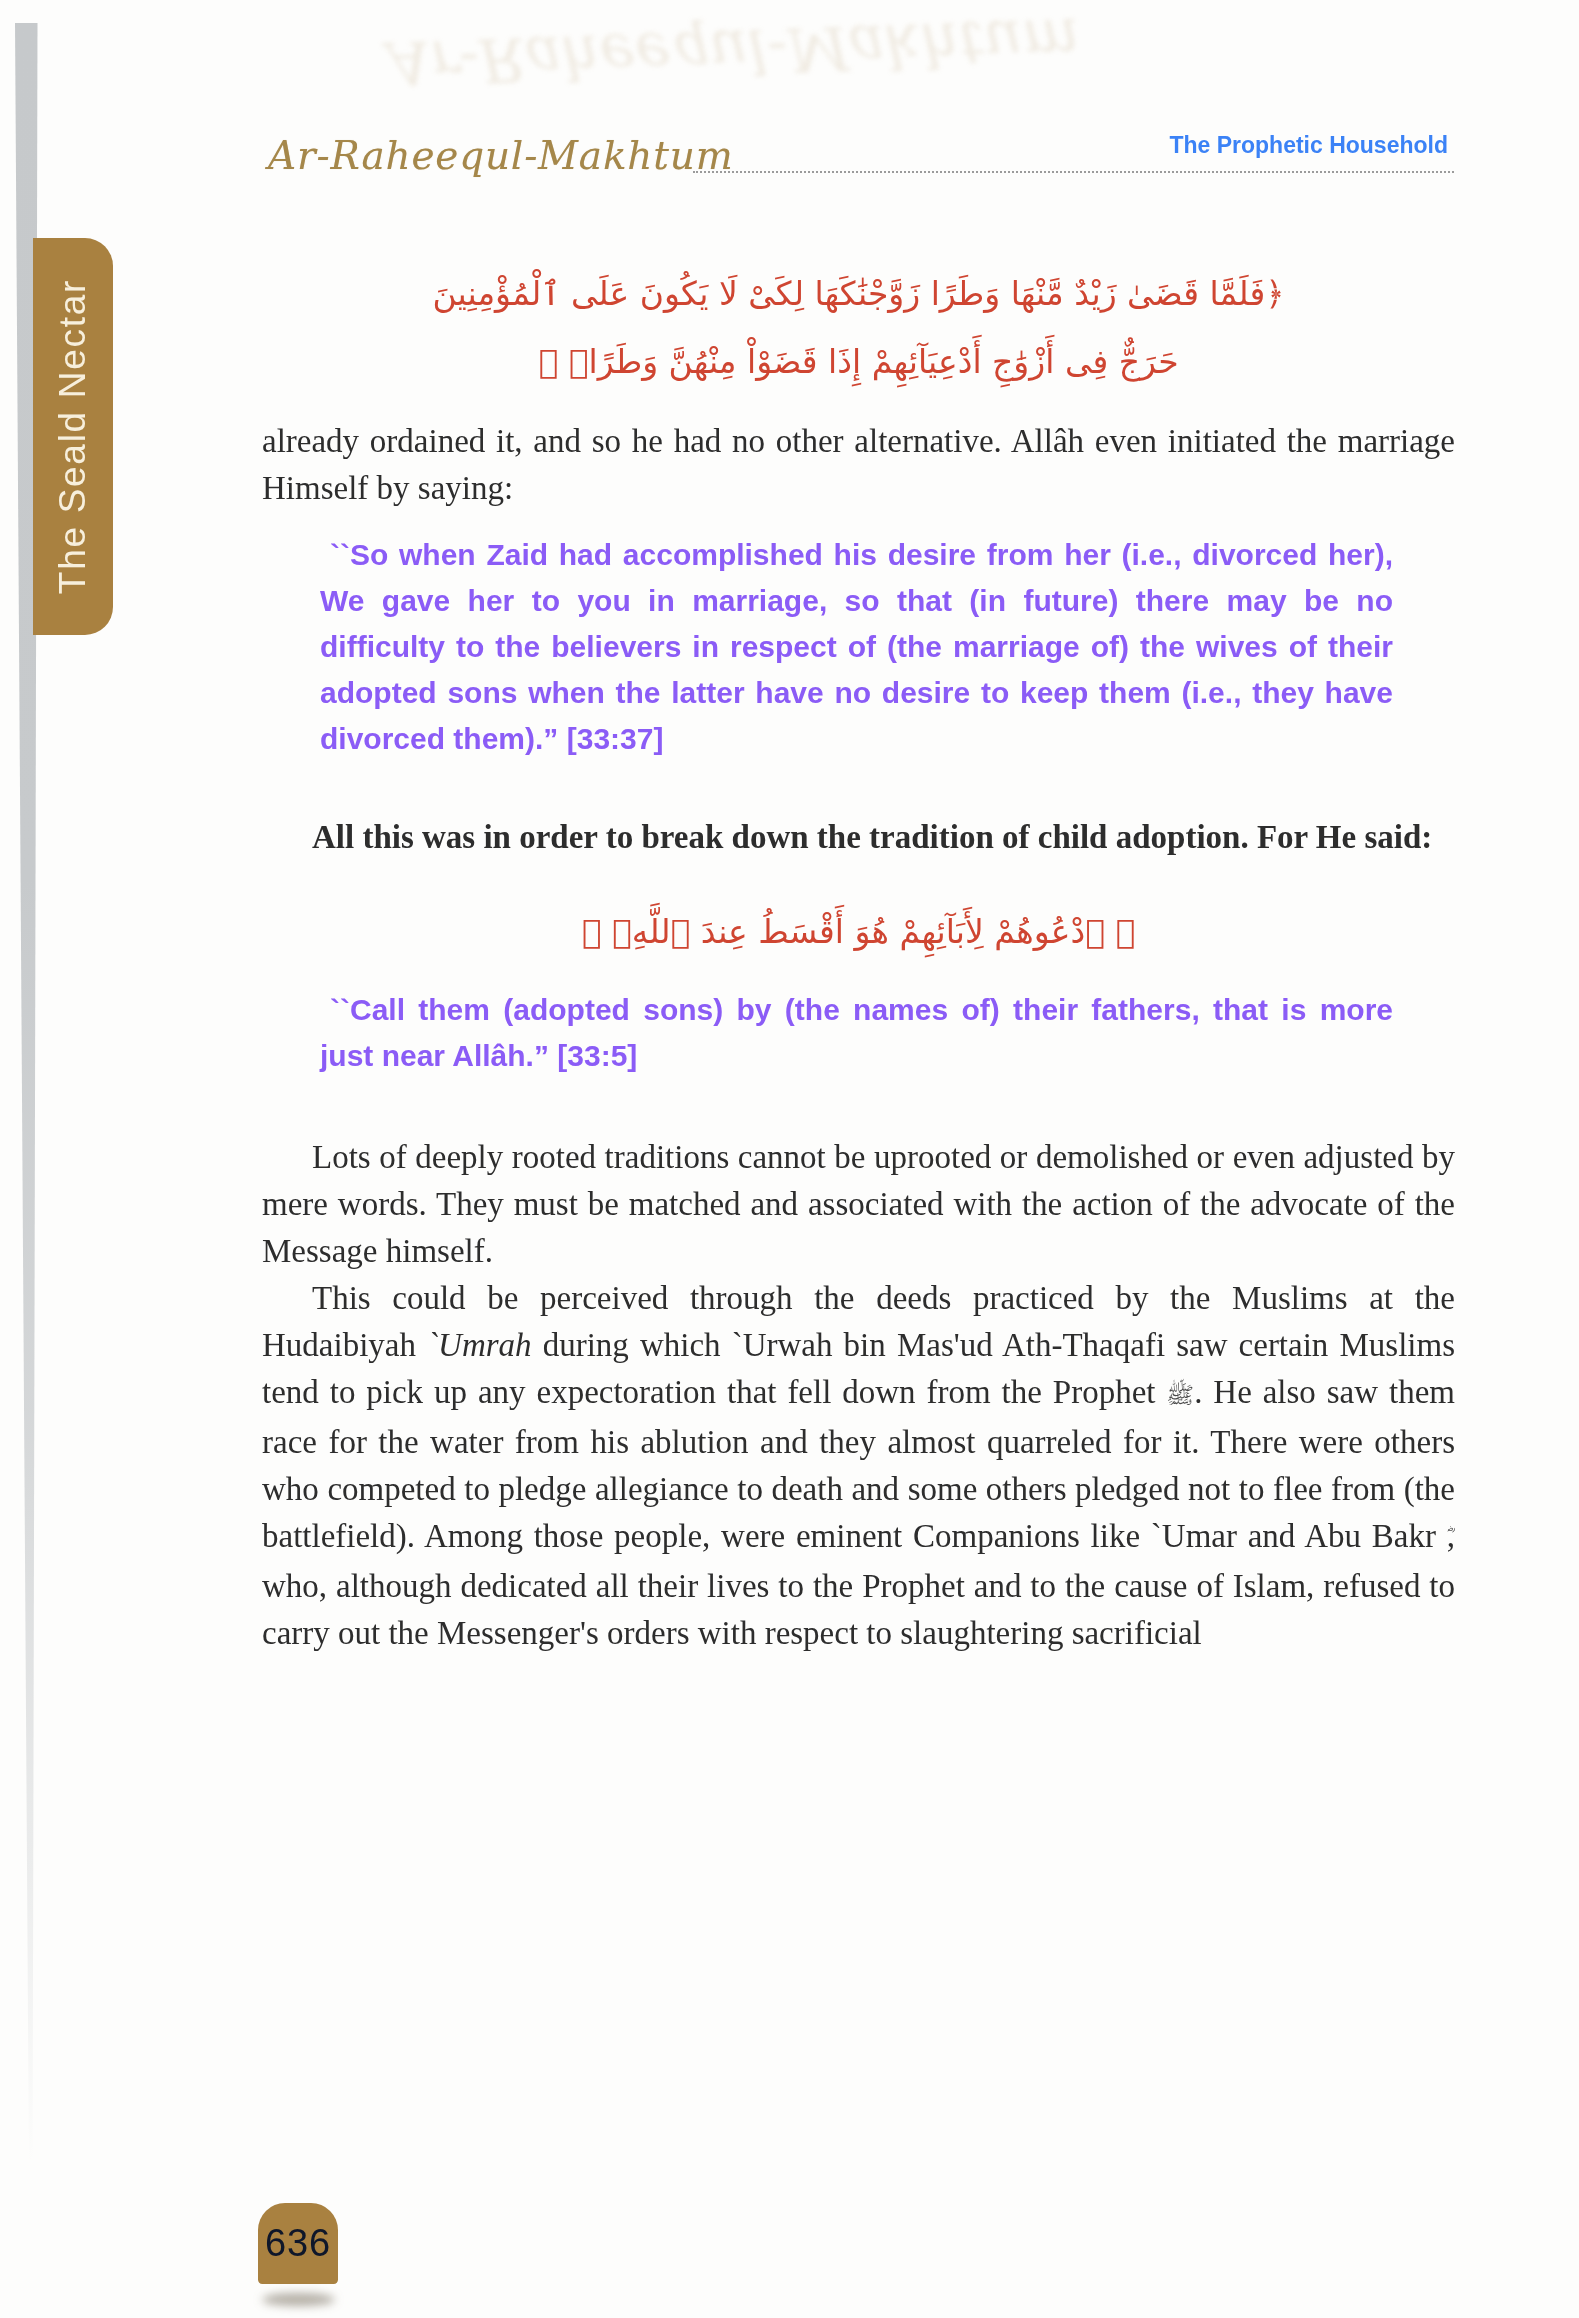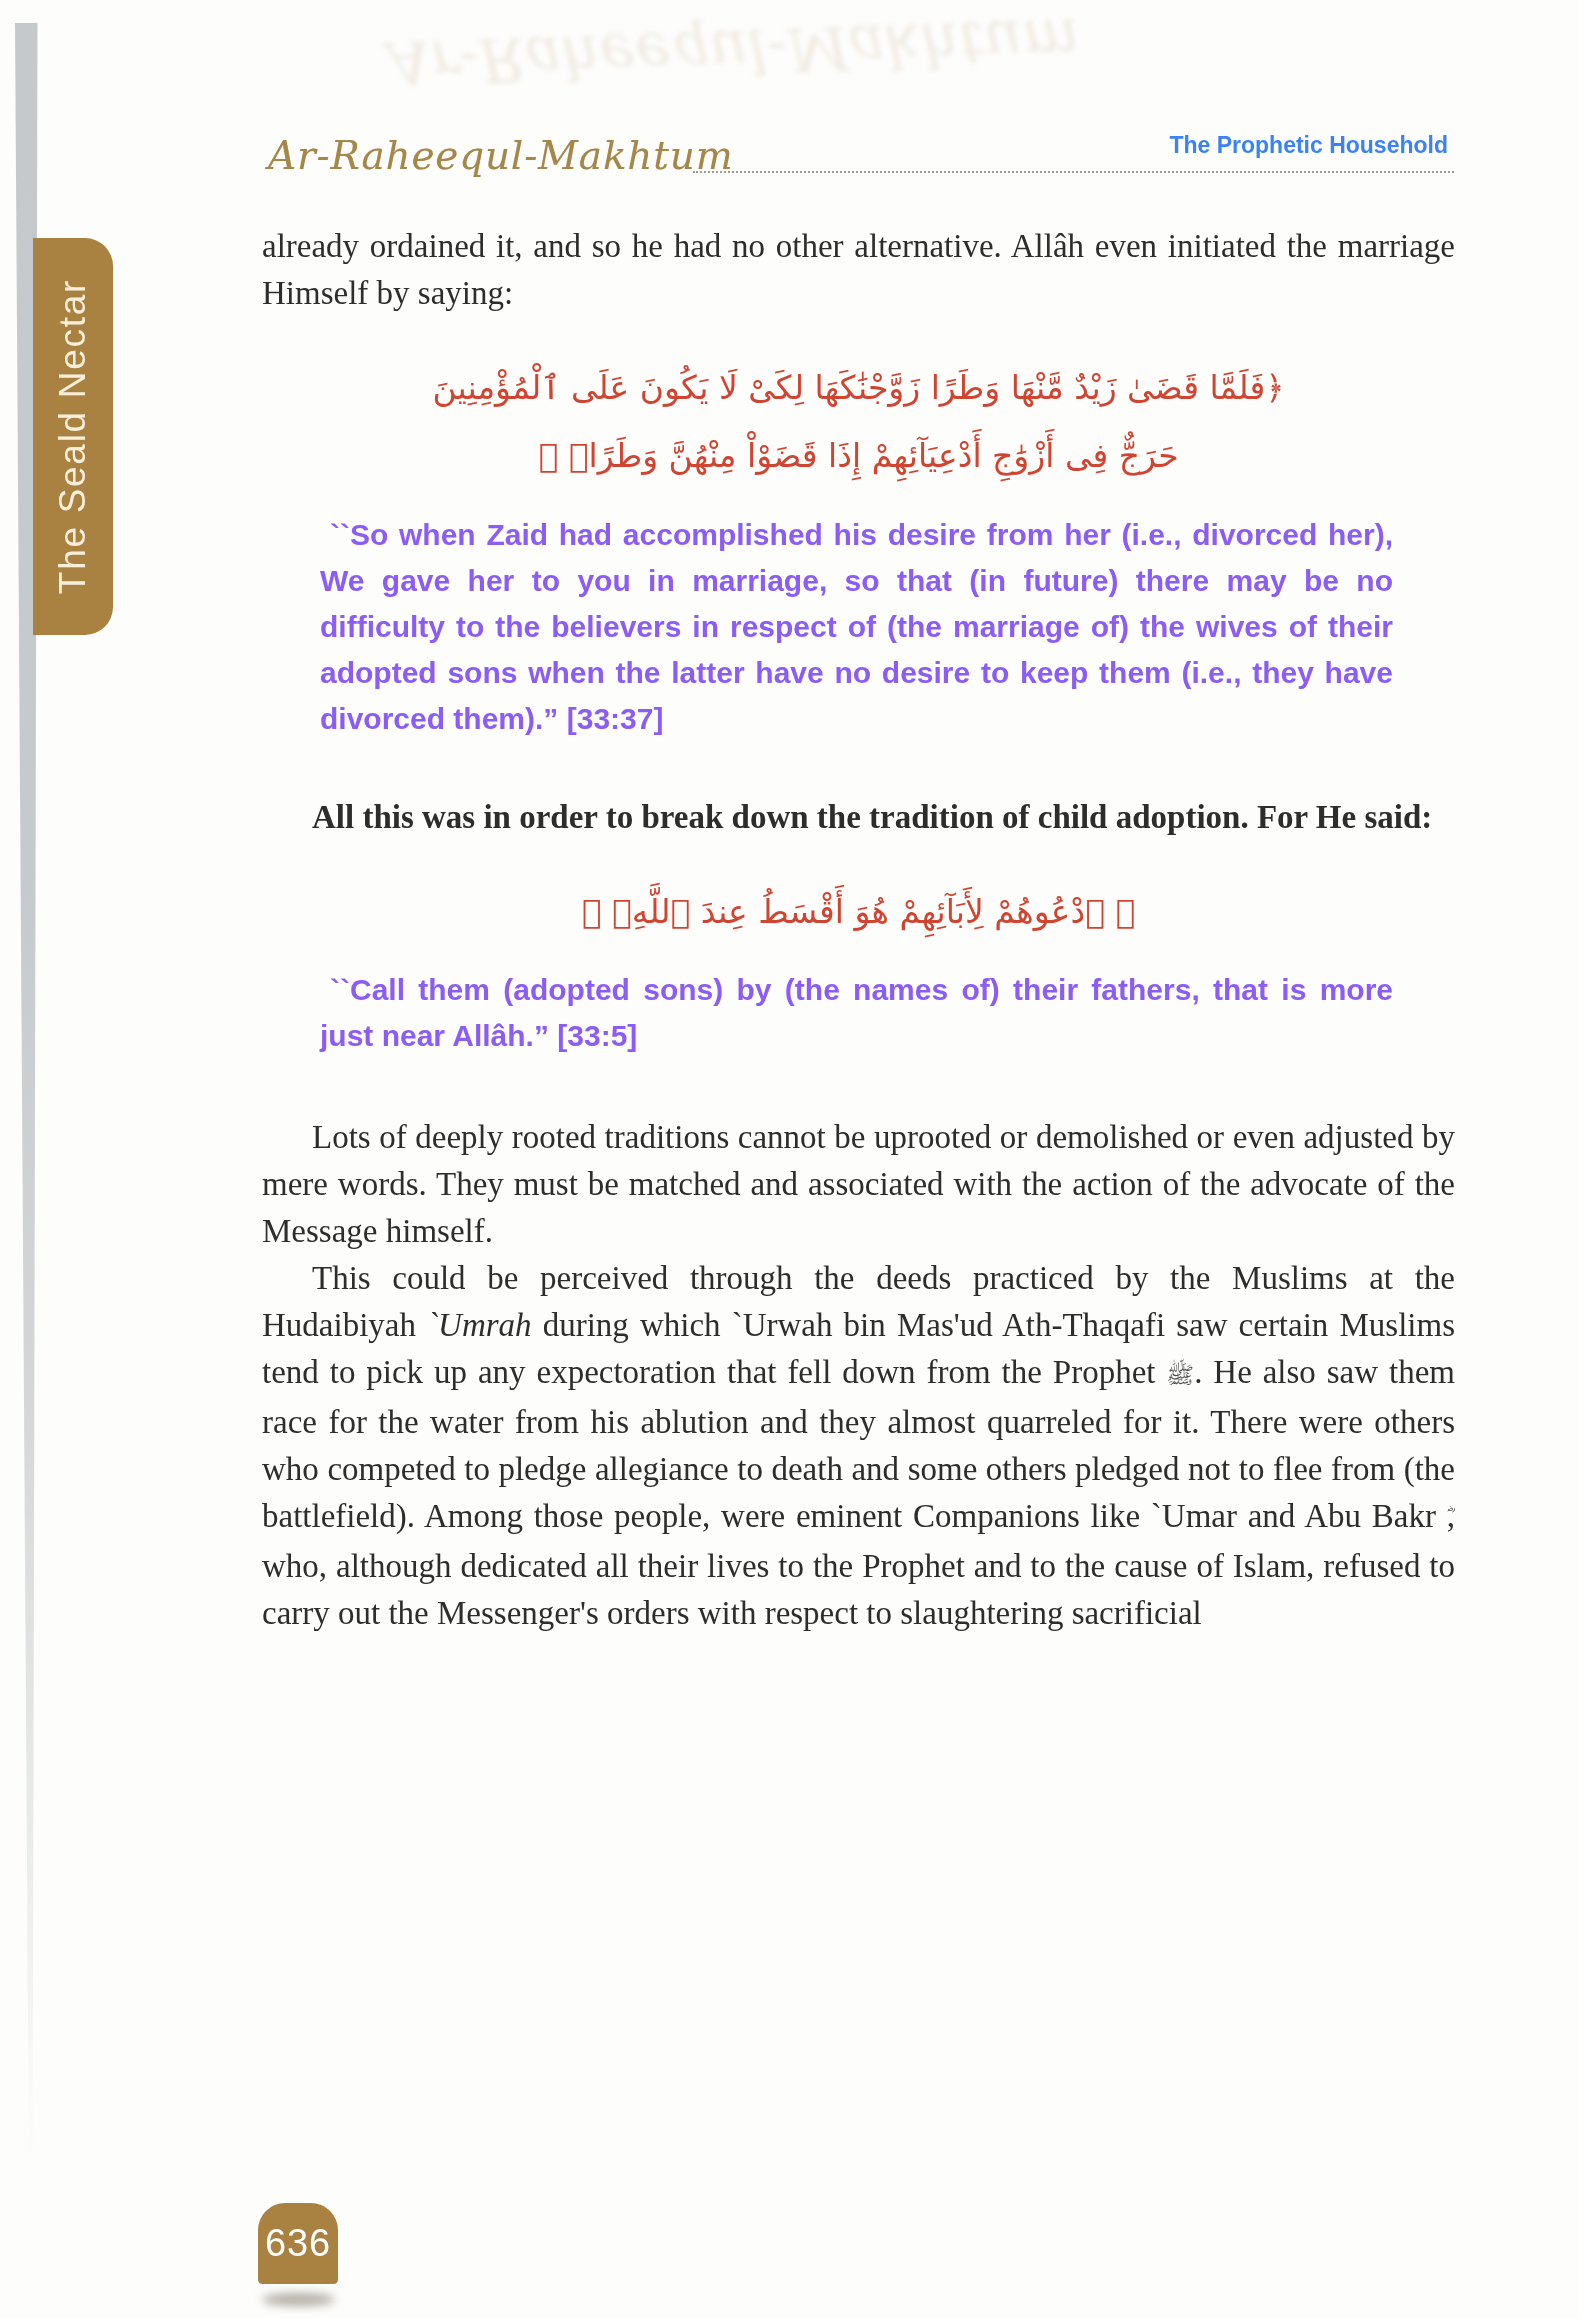--- a/index.html
+++ b/index.html
@@ -153,21 +153,21 @@
     height: 81px;
     background: var(--brown, #a98140);
     border-radius: 27px 27px 4.2px 4.2px;
     display: flex;
     align-items: center;
     justify-content: center;
   }
   .page-badge-number {
     font-family: "Liberation Sans", sans-serif;
     font-size: 38px;
-    color: #ffffff;
+    color: #0f172a;
     letter-spacing: 0.8px;
   }
   .page-badge-shadow {
     position: absolute;
     left: 262px;
     top: 2293px;
     width: 73px;
     height: 13.3px;
     background: rgba(90,80,60,0.45);
     border-radius: 50%;
@@ -184,25 +184,25 @@
   <div class="book-title">Ar-Raheequl-Makhtum</div>
   <div class="header-dots"></div>
   <div class="section-title">The Prophetic Household</div>
 </div>
 
 <div class="side-tab">
   <div class="side-tab-label">The Seald Nectar</div>
 </div>
 
 <div class="content">
-    <div class="para body"><span>already ordained it, and so he had no other alternative. Allâh even initiated the marriage Himself by saying:</span></div>
     <div class="para arabic" dir="rtl">
       <div class="arabic-line">﴿فَلَمَّا قَضَىٰ زَيْدٌ مَّنْهَا وَطَرًا زَوَّجْنَٰكَهَا لِكَىْ لَا يَكُونَ عَلَى ٱلْمُؤْمِنِينَ</div>
       <div class="arabic-line">حَرَجٌّ فِى أَزْوَٰجِ أَدْعِيَآئِهِمْ إِذَا قَضَوْاْ مِنْهُنَّ وَطَرًاۚ ﴾</div>
     </div>
+    <div class="para body"><span>already ordained it, and so he had no other alternative. Allâh even initiated the marriage Himself by saying:</span></div>
     <div class="para quote"><span>``So when Zaid had accomplished his desire from her (i.e., divorced her), We gave her to you in marriage, so that (in future) there may be no difficulty to the believers in respect of (the marriage of) the wives of their adopted sons when the latter have no desire to keep them (i.e., they have divorced them).” [33:37]</span></div>
     <div class="para body indent"><span>All this was in order to break down the tradition of child adoption. For He said:</span></div>
     <div class="para arabic" dir="rtl">
       <div class="arabic-line">﴿ ٱدْعُوهُمْ لِأَبَآئِهِمْ هُوَ أَقْسَطُ عِندَ ٱللَّهِۚ ﴾</div>
     </div>
     <div class="para quote"><span>``Call them (adopted sons) by (the names of) their fathers, that is more just near Allâh.” [33:5]</span></div>
     <div class="para body indent"><span>Lots of deeply rooted traditions cannot be uprooted or demolished or even adjusted by mere words. They must be matched and associated with the action of the advocate of the Message himself.</span></div>
     <div class="para body indent"><span>This could be perceived through the deeds practiced by the Muslims at the Hudaibiyah </span><span class="run-italic">`Umrah</span><span> during which `Urwah bin Mas'ud Ath-Thaqafi saw certain Muslims tend to pick up any expectoration that fell down from the Prophet </span><span class="run-honorific">ﷺ</span><span>. He also saw them race for the water from his ablution and they almost quarreled for it. There were others who competed to pledge allegiance to death and some others pledged not to flee from (the battlefield). Among those people, were eminent Companions like `Umar and Abu Bakr </span><span class="run-honorific">ؓ</span><span>, who, although dedicated all their lives to the Prophet and to the cause of Islam, refused to carry out the Messenger's orders with respect to slaughtering sacrificial</span></div>
   </div>
 

